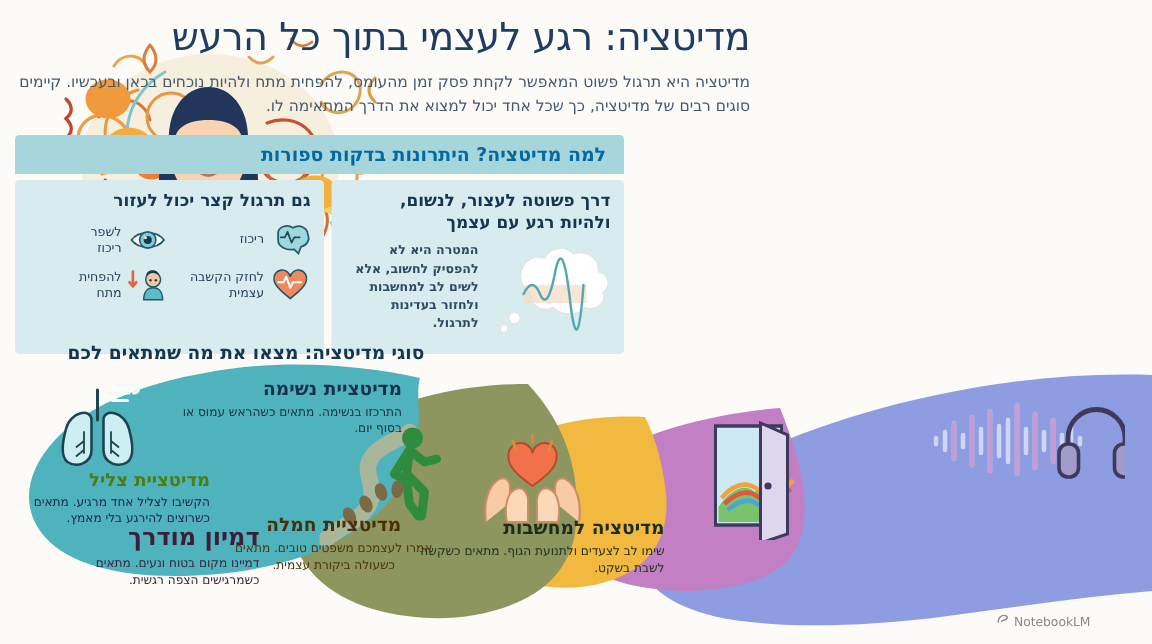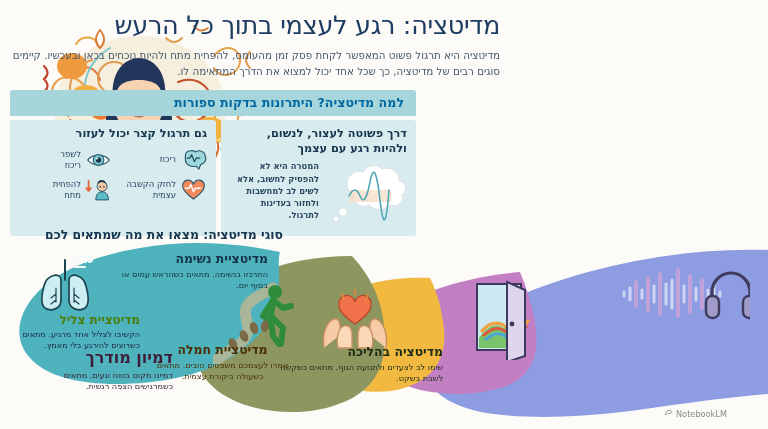--- a/index.html
+++ b/index.html
@@ -312,21 +312,21 @@
       </svg>
     </div>
   </div>
 
   <div class="blob-label t-breath">
     <div class="bt">מדיטציית נשימה</div>
     <div class="bd">התרכזו בנשימה. מתאים כשהראש עמוס או בסוף יום.</div>
   </div>
 
   <div class="blob-label t-walk">
-    <div class="bt">מדיטציה בהליכה</div>
+    <div class="bt">מדיטציה למחשבות</div>
     <div class="bd">שימו לב לצעדים ולתנועת הגוף. מתאים כשקשה לשבת בשקט.</div>
   </div>
 
   <div class="blob-label t-comp">
     <div class="bt">מדיטציית חמלה</div>
     <div class="bd">אמרו לעצמכם משפטים טובים. מתאים כשעולה ביקורת עצמית.</div>
   </div>
 
   <div class="blob-label t-imag">
     <div class="bt">דמיון מודרך</div>

